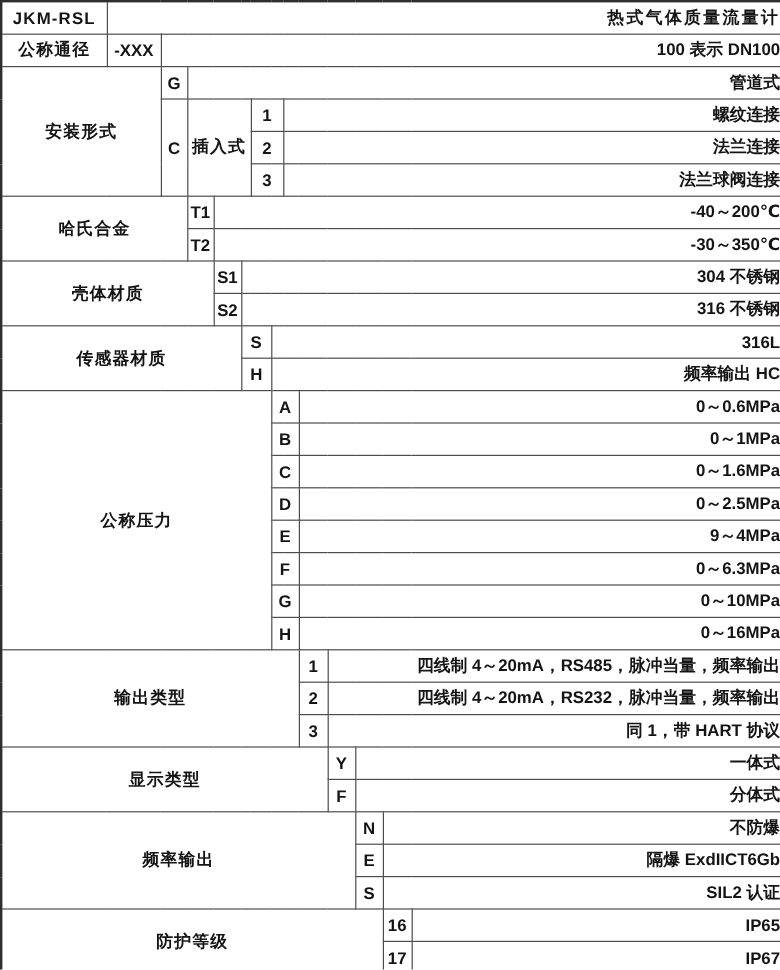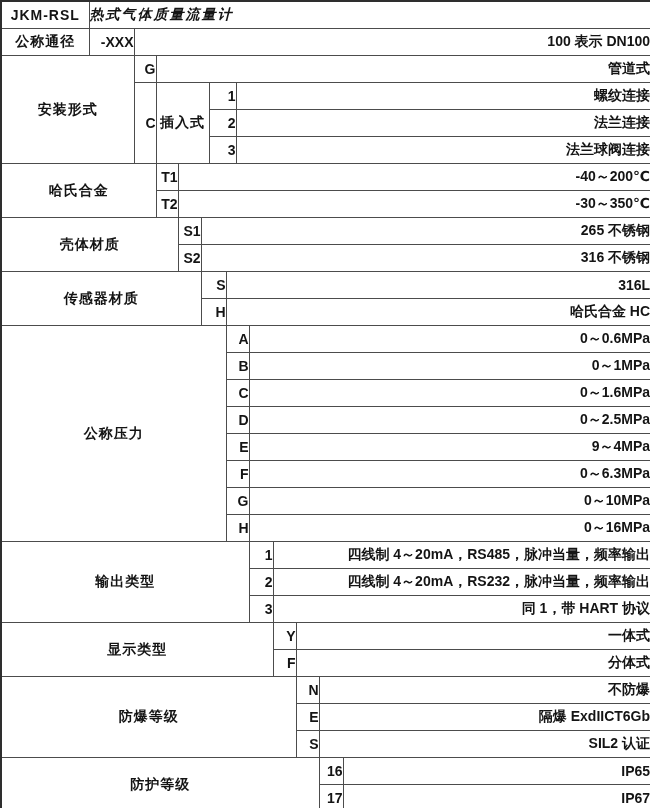--- a/index.html
+++ b/index.html
@@ -17,23 +17,23 @@
   table.spec td{
     border:1px solid #4c4c4c;
     padding:0;
     vertical-align:middle;
     overflow:hidden;white-space:nowrap;
     background:#ffffff;
     height:26px;
   }
   td.b{background:#b9cde5;}
   td.lab{text-align:center;letter-spacing:1px;}
-  td.code{text-align:right;}
+  td.code{text-align:center;}
   td.val{text-align:right;padding-left:13px;}
-  td.title{text-align:left;letter-spacing:2px;font-style:italic;}
+  td.title{text-align:right;letter-spacing:2px;}
 </style>
 </head>
 <body>
 
 <div class="sheet">
 <table class="spec">
   <colgroup>
     <col style="width:88px">
         <col style="width:45px">
         <col style="width:22px">
@@ -88,35 +88,35 @@
     <td class="b val" colspan="10">-40～200℃</td>
   </tr>
   <tr>
     <td class="code">T2</td>
     <td class="val" colspan="10">-30～350℃</td>
   </tr>
 
   <tr>
     <td class="lab" colspan="4" rowspan="2">壳体材质</td>
     <td class="b code">S1</td>
-    <td class="b val" colspan="9">265 不锈钢</td>
+    <td class="b val" colspan="9">304 不锈钢</td>
   </tr>
   <tr>
     <td class="code">S2</td>
     <td class="val" colspan="9">316 不锈钢</td>
   </tr>
 
   <tr>
     <td class="lab" colspan="5" rowspan="2">传感器材质</td>
     <td class="b code" colspan="2">S</td>
     <td class="b val" colspan="7">316L</td>
   </tr>
   <tr>
     <td class="code" colspan="2">H</td>
-    <td class="val" colspan="7">哈氏合金 HC</td>
+    <td class="val" colspan="7">频率输出 HC</td>
   </tr>
 
   <tr>
     <td class="lab" colspan="7" rowspan="8">公称压力</td>
     <td class="b code" colspan="2">A</td>
     <td class="b val" colspan="5">0～0.6MPa</td>
   </tr>
   <tr>
     <td class="code" colspan="2">B</td>
     <td class="val" colspan="5">0～1MPa</td>
@@ -164,21 +164,21 @@
     <td class="lab" colspan="10" rowspan="2">显示类型</td>
     <td class="code">Y</td>
     <td class="val" colspan="3">一体式</td>
   </tr>
   <tr>
     <td class="b code">F</td>
     <td class="b val" colspan="3">分体式</td>
   </tr>
 
   <tr>
-    <td class="lab" colspan="11" rowspan="3">防爆等级</td>
+    <td class="lab" colspan="11" rowspan="3">频率输出</td>
     <td class="code">N</td>
     <td class="val" colspan="2">不防爆</td>
   </tr>
   <tr>
     <td class="b code">E</td>
     <td class="b val" colspan="2">隔爆 ExdIICT6Gb</td>
   </tr>
   <tr>
     <td class="code">S</td>
     <td class="val" colspan="2">SIL2 认证</td>

